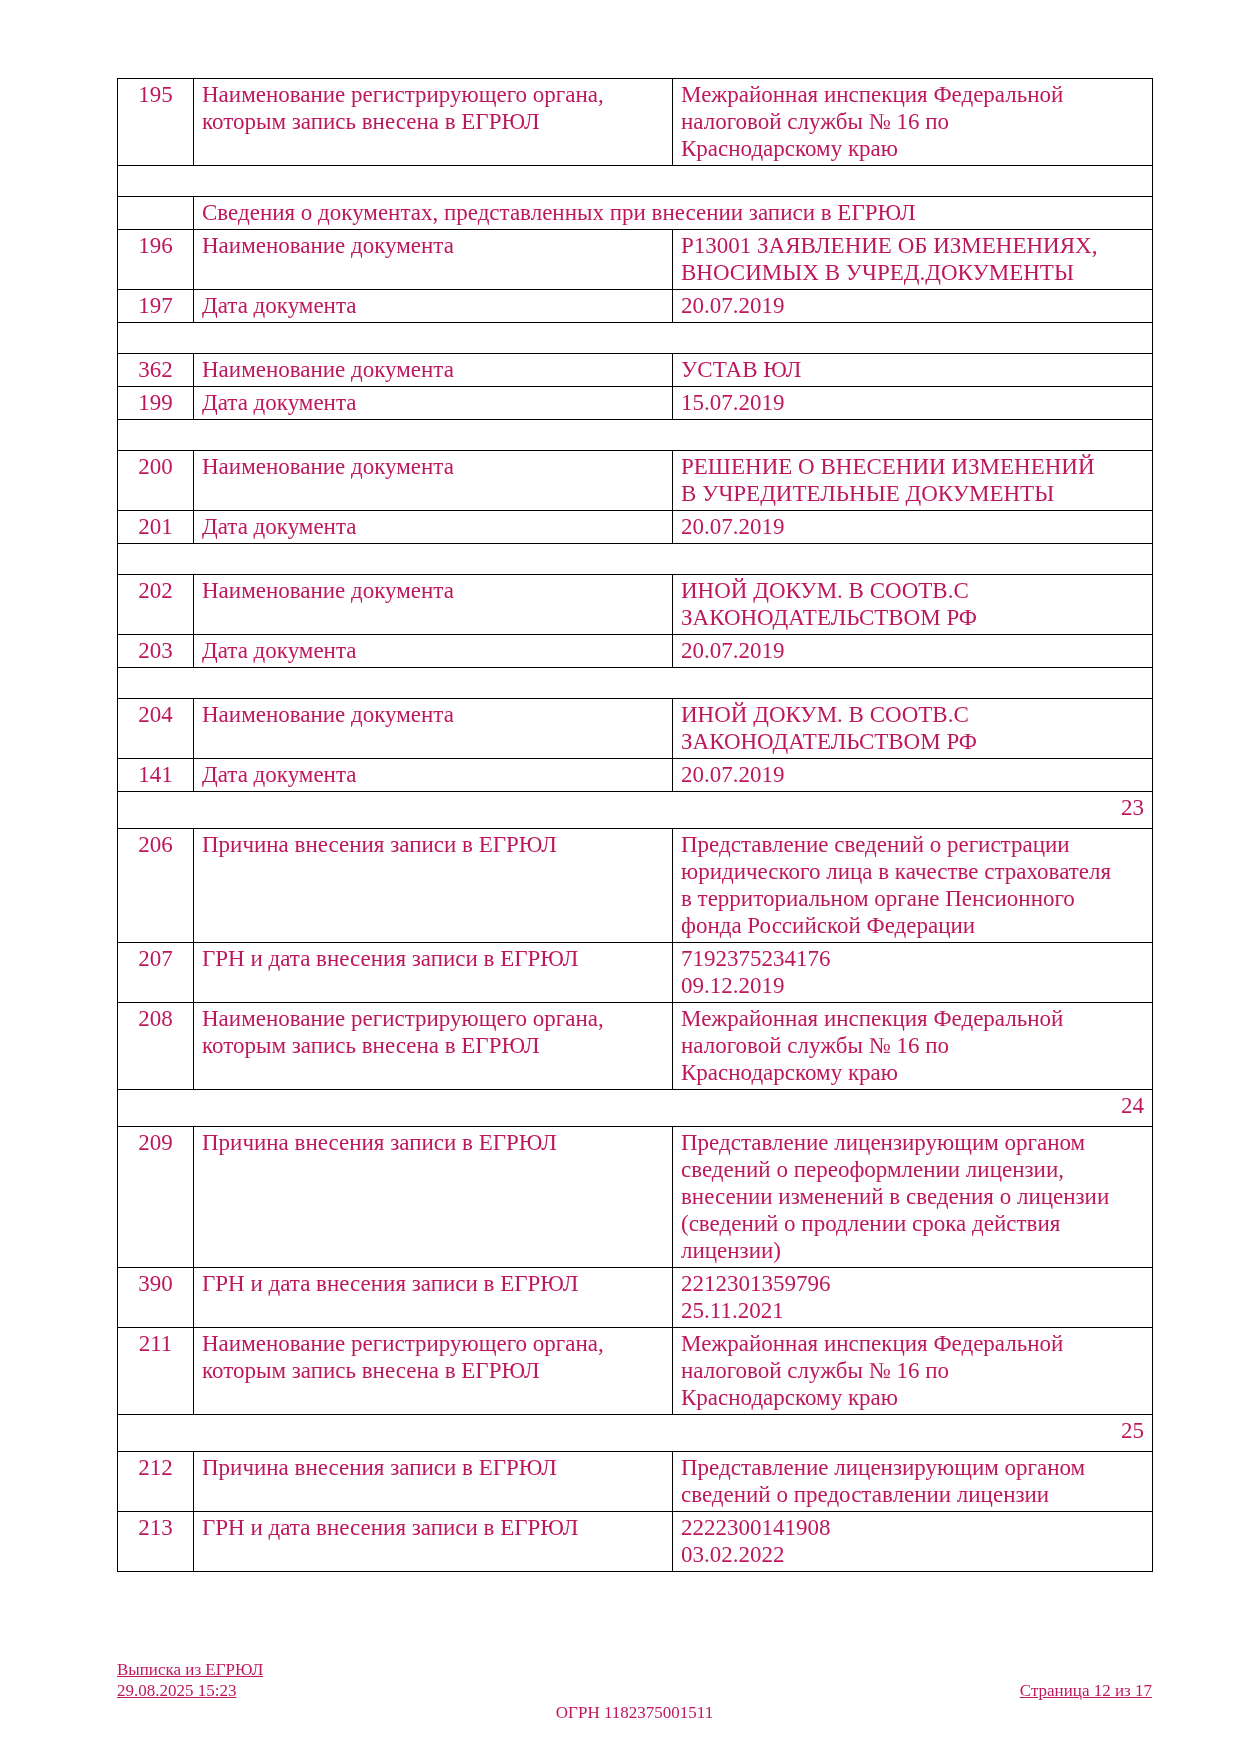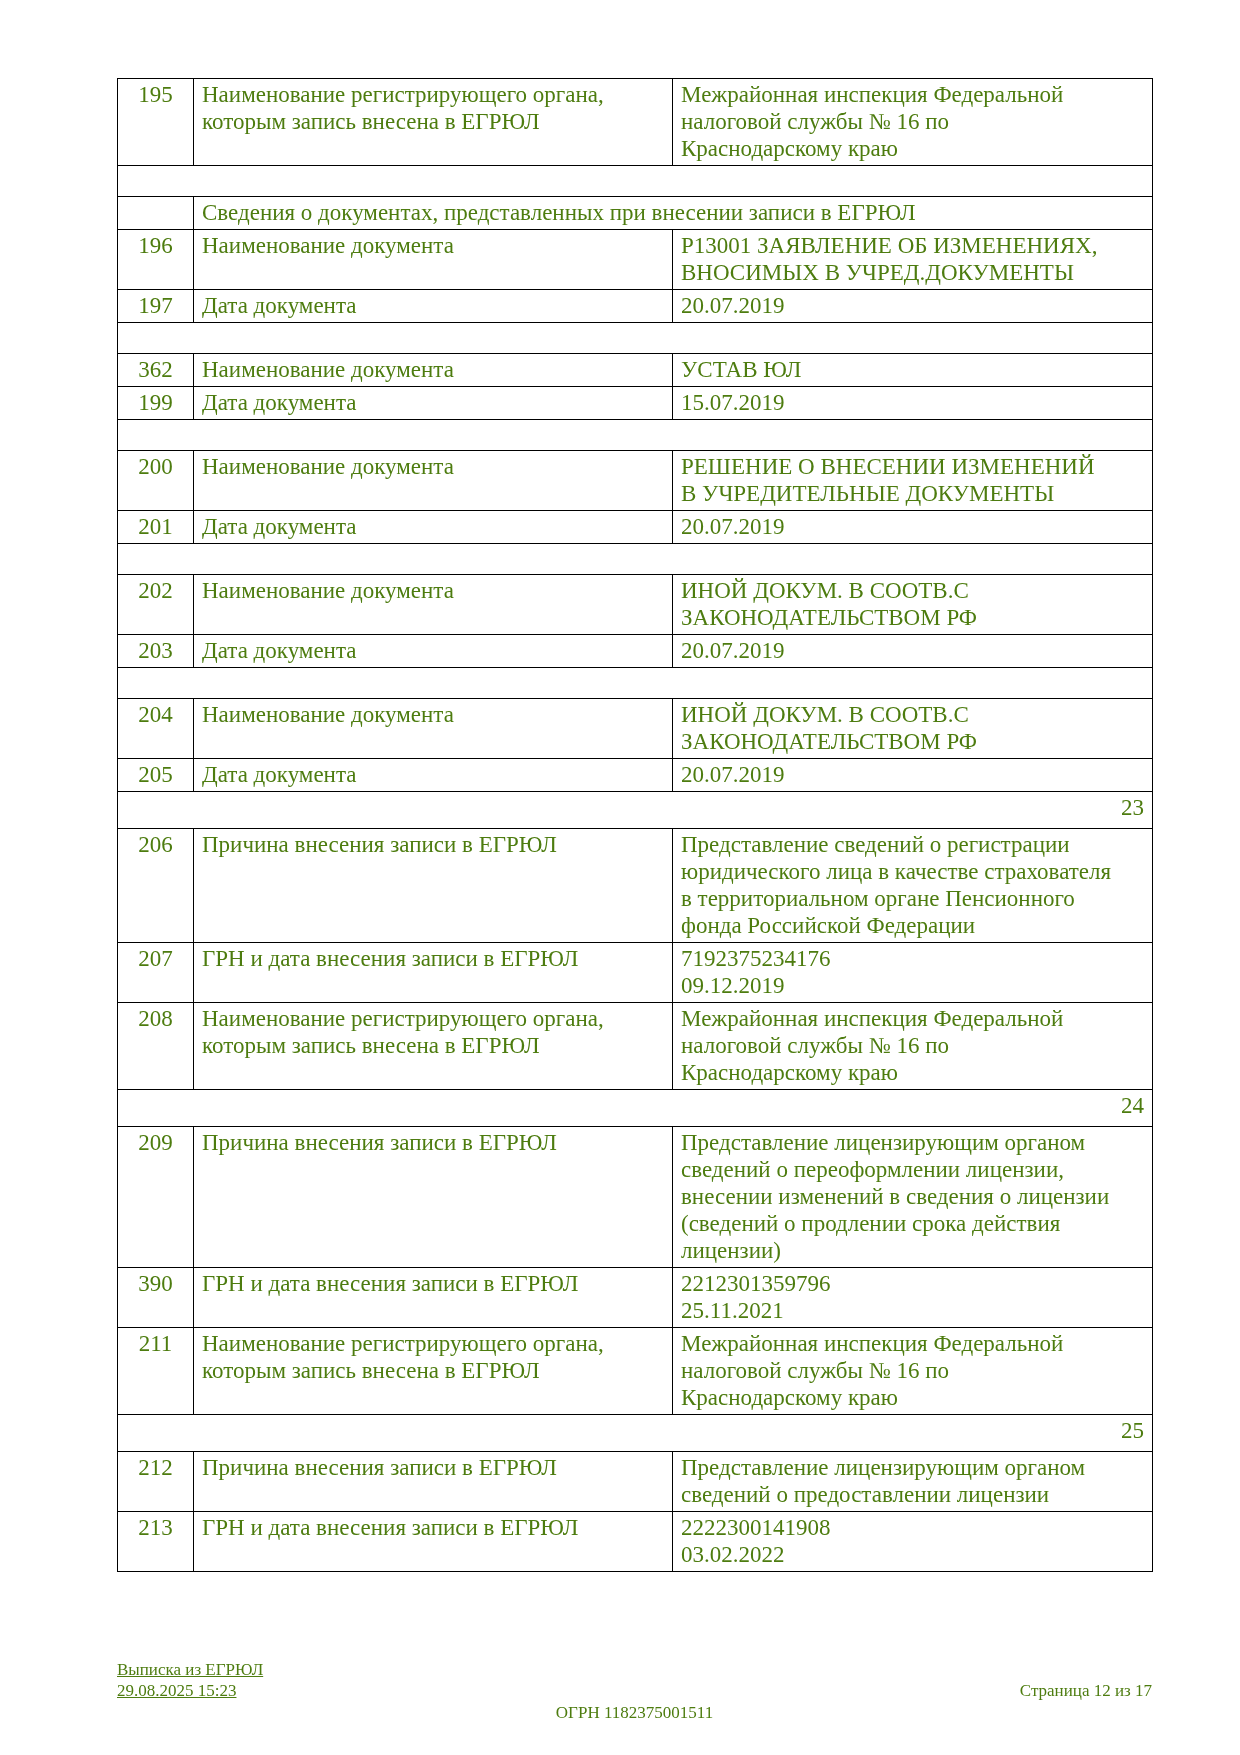--- a/index.html
+++ b/index.html
@@ -5,21 +5,21 @@
   html, body {
     margin: 0;
     padding: 0;
     background: #ffffff;
   }
   .page {
     position: relative;
     width: 1240px;
     height: 1755px;
     background: #ffffff;
-    color: #4d7c0f;
+    color: #be185d;
     font-family: "Liberation Serif", "DejaVu Serif", serif;
     overflow: hidden;
   }
   table.doc-table {
     position: absolute;
     left: 117px;
     top: 78px;
     width: 1035px;
     border-collapse: collapse;
     table-layout: fixed;
@@ -53,21 +53,21 @@
   .footer {
     position: absolute;
     left: 117px;
     top: 1659px;
     width: 1035px;
     font-size: 17px;
     line-height: 21px;
   }
   .f-left  { position: absolute; left: 0; top: 0; text-decoration: underline; }
   .f-center{ position: absolute; left: 0; top: 21px; width: 100%; text-align: center; margin-top: 22px; }
-  .f-right { position: absolute; right: 0; top: 21px; }
+  .f-right { position: absolute; right: 0; top: 21px; text-decoration: underline; }
 </style>
 </head>
 <body>
 
 <div class="page">
 
   <table class="doc-table">
     <colgroup>
       <col class="c1">
       <col class="c2">
@@ -144,21 +144,21 @@
         <tr>
           <td class="spacer-cell" colspan="3"></td>
         </tr>
         <tr>
           <td class="num-cell">204</td>
           <td class="label-cell">Наименование документа</td>
           <td class="value-cell">ИНОЙ ДОКУМ. В СООТВ.С
 ЗАКОНОДАТЕЛЬСТВОМ РФ</td>
         </tr>
         <tr>
-          <td class="num-cell">205</td>
+          <td class="num-cell">141</td>
           <td class="label-cell">Дата документа</td>
           <td class="value-cell">20.07.2019</td>
         </tr>
         <tr>
           <td class="section-cell" colspan="3">23</td>
         </tr>
         <tr>
           <td class="num-cell">206</td>
           <td class="label-cell">Причина внесения записи в ЕГРЮЛ</td>
           <td class="value-cell">Представление сведений о регистрации

